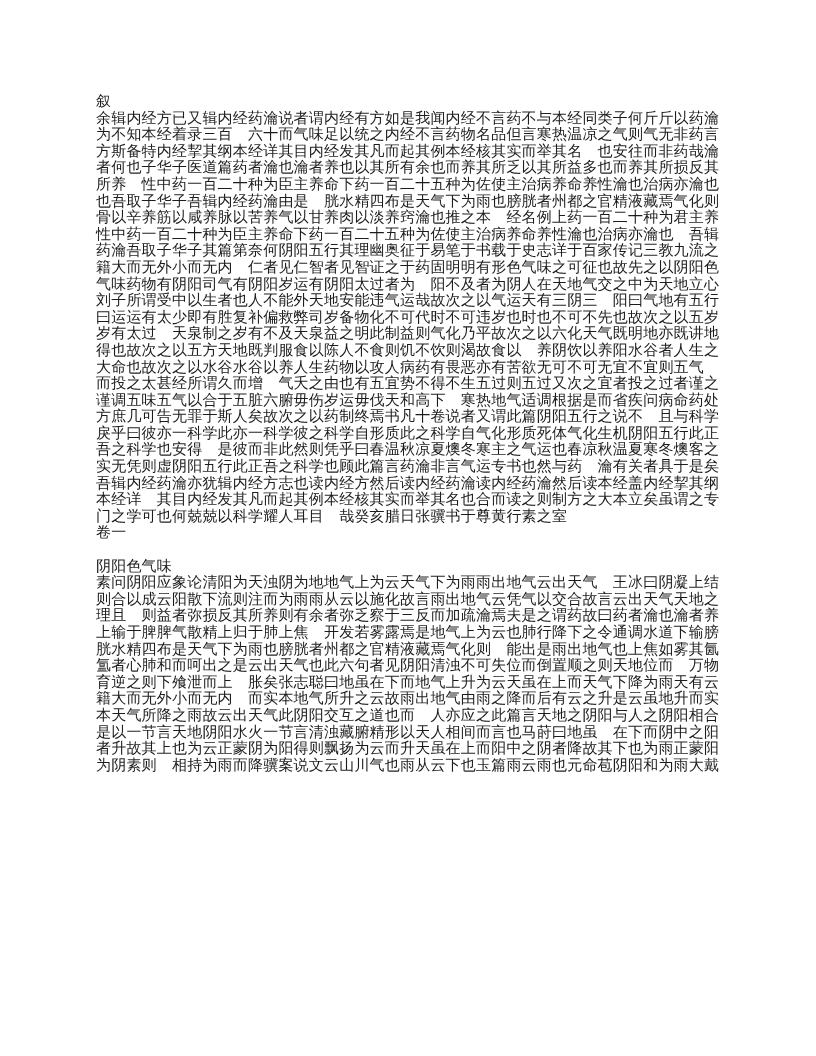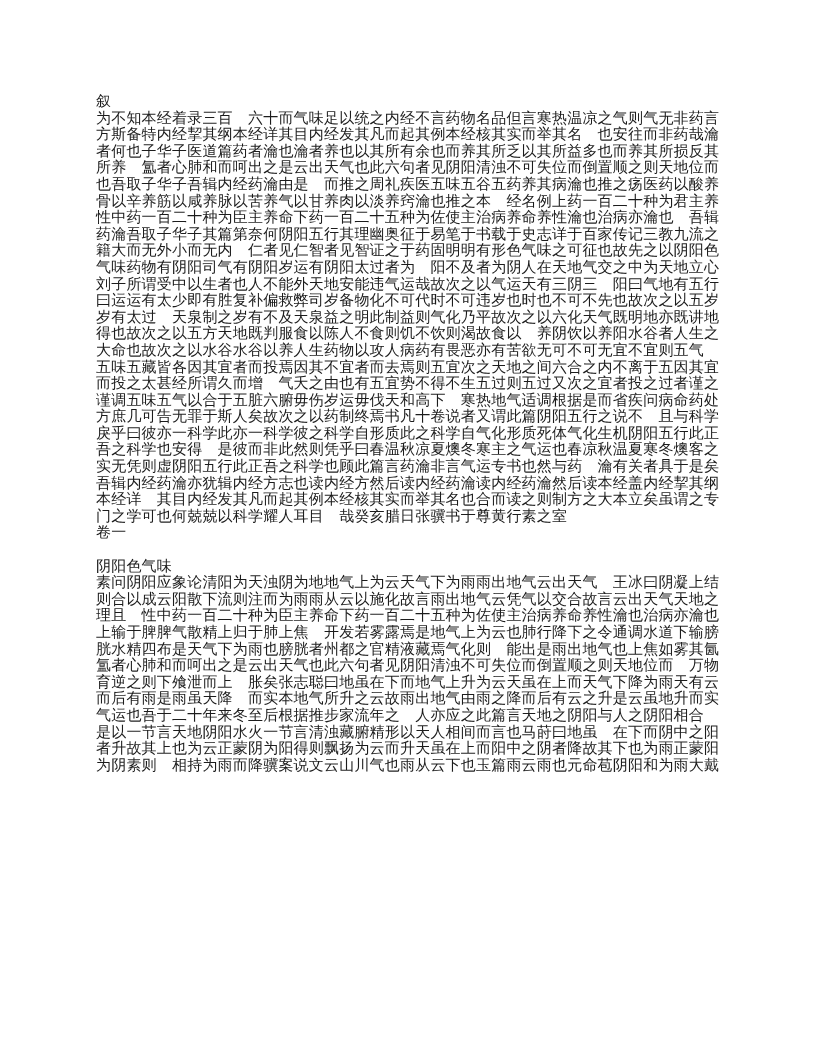--- a/index.html
+++ b/index.html
@@ -33,60 +33,60 @@
     height: 16.6px;
   }
 </style>
 </head>
 <body>
 
 <div class="page">
   <div class="heading">叙</div>
 
   <div>
+      <div class="line">余辑内经方已又辑内经药瀹说者谓内经有方如是我闻内经不言药不与本经同类子何斤斤以药瀹</div>
       <div class="line">为不知本经着录三百　六十而气味足以统之内经不言药物名品但言寒热温凉之气则气无非药言</div>
       <div class="line">方斯备特内经挈其纲本经详其目内经发其凡而起其例本经核其实而举其名　也安往而非药哉瀹</div>
       <div class="line">者何也子华子医道篇药者瀹也瀹者养也以其所有余也而养其所乏以其所益多也而养其所损反其</div>
-      <div class="line">所养　氲者心肺和而呵出之是云出天气也此六句者见阴阳清浊不可失位而倒置顺之则天地位而</div>
-      <div class="line">也吾取子华子吾辑内经药瀹由是　而推之周礼疾医五味五谷五药养其病瀹也推之疡医药以酸养</div>
+      <div class="line">所养　性中药一百二十种为臣主养命下药一百二十五种为佐使主治病养命养性瀹也治病亦瀹也</div>
+      <div class="line">也吾取子华子吾辑内经药瀹由是　胱水精四布是天气下为雨也膀胱者州都之官精液藏焉气化则</div>
       <div class="line">骨以辛养筋以咸养脉以苦养气以甘养肉以淡养窍瀹也推之本　经名例上药一百二十种为君主养</div>
       <div class="line">性中药一百二十种为臣主养命下药一百二十五种为佐使主治病养命养性瀹也治病亦瀹也　吾辑</div>
       <div class="line">药瀹吾取子华子其篇第奈何阴阳五行其理幽奥征于易笔于书载于史志详于百家传记三教九流之</div>
       <div class="line">籍大而无外小而无内　仁者见仁智者见智证之于药固明明有形色气味之可征也故先之以阴阳色</div>
       <div class="line">气味药物有阴阳司气有阴阳岁运有阴阳太过者为　阳不及者为阴人在天地气交之中为天地立心</div>
       <div class="line">刘子所谓受中以生者也人不能外天地安能违气运哉故次之以气运天有三阴三　阳曰气地有五行</div>
       <div class="line">曰运运有太少即有胜复补偏救弊司岁备物化不可代时不可违岁也时也不可不先也故次之以五岁</div>
       <div class="line">岁有太过　天泉制之岁有不及天泉益之明此制益则气化乃平故次之以六化天气既明地亦既讲地</div>
       <div class="line">得也故次之以五方天地既判服食以陈人不食则饥不饮则渴故食以　养阴饮以养阳水谷者人生之</div>
       <div class="line">大命也故次之以水谷水谷以养人生药物以攻人病药有畏恶亦有苦欲无可不可无宜不宜则五气</div>
-      <div class="line">五味五藏皆各因其宜者而投焉因其不宜者而去焉则五宜次之天地之间六合之内不离于五因其宜</div>
       <div class="line">而投之太甚经所谓久而增　气夭之由也有五宜势不得不生五过则五过又次之宜者投之过者谨之</div>
       <div class="line">谨调五味五气以合于五脏六腑毋伤岁运毋伐天和高下　寒热地气适调根据是而省疾问病命药处</div>
       <div class="line">方庶几可告无罪于斯人矣故次之以药制终焉书凡十卷说者又谓此篇阴阳五行之说不　且与科学</div>
       <div class="line">戾乎曰彼亦一科学此亦一科学彼之科学自形质此之科学自气化形质死体气化生机阴阳五行此正</div>
       <div class="line">吾之科学也安得　是彼而非此然则凭乎曰春温秋凉夏燠冬寒主之气运也春凉秋温夏寒冬燠客之</div>
       <div class="line">实无凭则虚阴阳五行此正吾之科学也顾此篇言药瀹非言气运专书也然与药　瀹有关者具于是矣</div>
       <div class="line">吾辑内经药瀹亦犹辑内经方志也读内经方然后读内经药瀹读内经药瀹然后读本经盖内经挈其纲</div>
       <div class="line">本经详　其目内经发其凡而起其例本经核其实而举其名也合而读之则制方之大本立矣虽谓之专</div>
       <div class="line">门之学可也何兢兢以科学耀人耳目　哉癸亥腊日张骥书于尊黄行素之室</div>
     </div>
 
   <div class="heading">卷一</div>
 
   <div class="spacer"></div>
 
   <div class="heading">阴阳色气味</div>
 
   <div>
       <div class="line">素问阴阳应象论清阳为天浊阴为地地气上为云天气下为雨雨出地气云出天气　王冰曰阴凝上结</div>
       <div class="line">则合以成云阳散下流则注而为雨雨从云以施化故言雨出地气云凭气以交合故言云出天气天地之</div>
-      <div class="line">理且　性中药一百二十种为臣主养命下药一百二十五种为佐使主治病养命养性瀹也治病亦瀹也</div>
+      <div class="line">理且　则益者弥损反其所养则有余者弥乏察于三反而加疏瀹焉夫是之谓药故曰药者瀹也瀹者养</div>
       <div class="line">上输于脾脾气散精上归于肺上焦　开发若雾露焉是地气上为云也肺行降下之令通调水道下输膀</div>
       <div class="line">胱水精四布是天气下为雨也膀胱者州都之官精液藏焉气化则　能出是雨出地气也上焦如雾其氤</div>
       <div class="line">氲者心肺和而呵出之是云出天气也此六句者见阴阳清浊不可失位而倒置顺之则天地位而　万物</div>
       <div class="line">育逆之则下飧泄而上　胀矣张志聪曰地虽在下而地气上升为云天虽在上而天气下降为雨天有云</div>
-      <div class="line">而后有雨是雨虽天降　而实本地气所升之云故雨出地气由雨之降而后有云之升是云虽地升而实</div>
-      <div class="line">气运也吾于二十年来冬至后根据推步家流年之　人亦应之此篇言天地之阴阳与人之阴阳相合</div>
+      <div class="line">籍大而无外小而无内　而实本地气所升之云故雨出地气由雨之降而后有云之升是云虽地升而实</div>
+      <div class="line">本天气所降之雨故云出天气此阴阳交互之道也而　人亦应之此篇言天地之阴阳与人之阴阳相合</div>
       <div class="line">是以一节言天地阴阳水火一节言清浊藏腑精形以天人相间而言也马莳曰地虽　在下而阴中之阳</div>
       <div class="line">者升故其上也为云正蒙阴为阳得则飘扬为云而升天虽在上而阳中之阴者降故其下也为雨正蒙阳</div>
       <div class="line">为阴素则　相持为雨而降骥案说文云山川气也雨从云下也玉篇雨云雨也元命苞阴阳和为雨大戴</div>
     </div>
 </div>
 
 </body></html>

